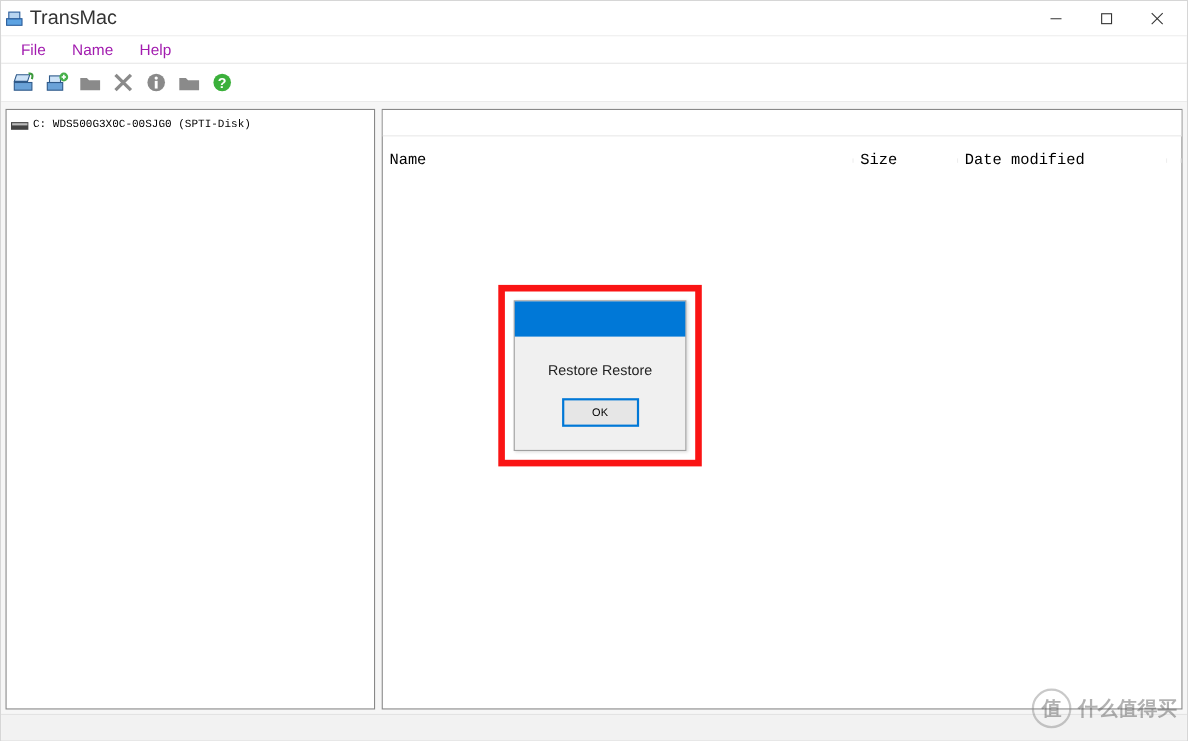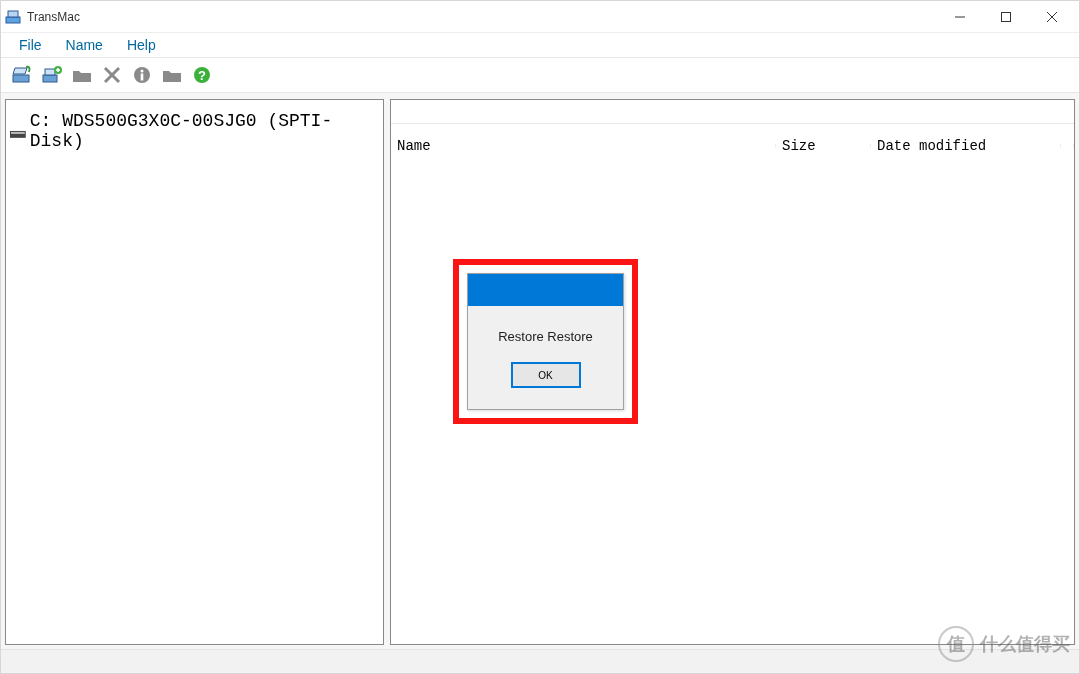--- a/index.html
+++ b/index.html
@@ -25,36 +25,36 @@
     background: #fff;
     display: flex;
     align-items: center;
     padding: 0 4px;
     border-bottom: 1px solid #eee;
   }
   .titlebar .app-icon {
     width: 16px; height: 16px;
     margin-right: 6px;
   }
-  .titlebar .title { font-size: 12px; color: #333; }
+  .titlebar .title { font-size: 18px; color: #333; }
   .titlebar .spacer { flex: 1; }
   .winbtn {
     width: 46px; height: 30px;
     display: flex; align-items: center; justify-content: center;
     color: #555;
   }
   .winbtn svg { width: 12px; height: 12px; }
   .menubar {
     height: 24px;
     display: flex;
     align-items: center;
     padding: 0 6px;
     font-size: 14px;
   }
-  .menuitem { padding: 2px 12px; color: #0369a1; }
+  .menuitem { padding: 2px 12px; color: #a21caf; }
   .toolbar {
     height: 36px;
     display: flex;
     align-items: center;
     gap: 4px;
     padding: 2px 8px;
     border-top: 1px solid #e6e6e6;
     border-bottom: 1px solid #e6e6e6;
   }
   .tbtn { width: 26px; height: 26px; display:flex;align-items:center;justify-content:center;}
@@ -64,25 +64,25 @@
     padding: 6px 4px 4px 4px;
     gap: 6px;
     background: #f6f6f6;
     min-height: 0;
   }
   .pane {
     background: #fff;
     border: 1px solid #888;
   }
   .left-pane {
-    width: 379px;
+    width: 336px;
     height: 100%;
-    padding: 21px 2px;
+    padding: 4px 2px;
     font-family: "Courier New", monospace;
-    font-size: 18px;
+    font-size: 10px;
   }
   .tree-item {
     display: flex;
     align-items: center;
     gap: 4px;
     height: 19px;
     padding-left: 2px;
   }
   .disk-icon { width:16px; height:12px; display:inline-block; }
   .right-pane {

